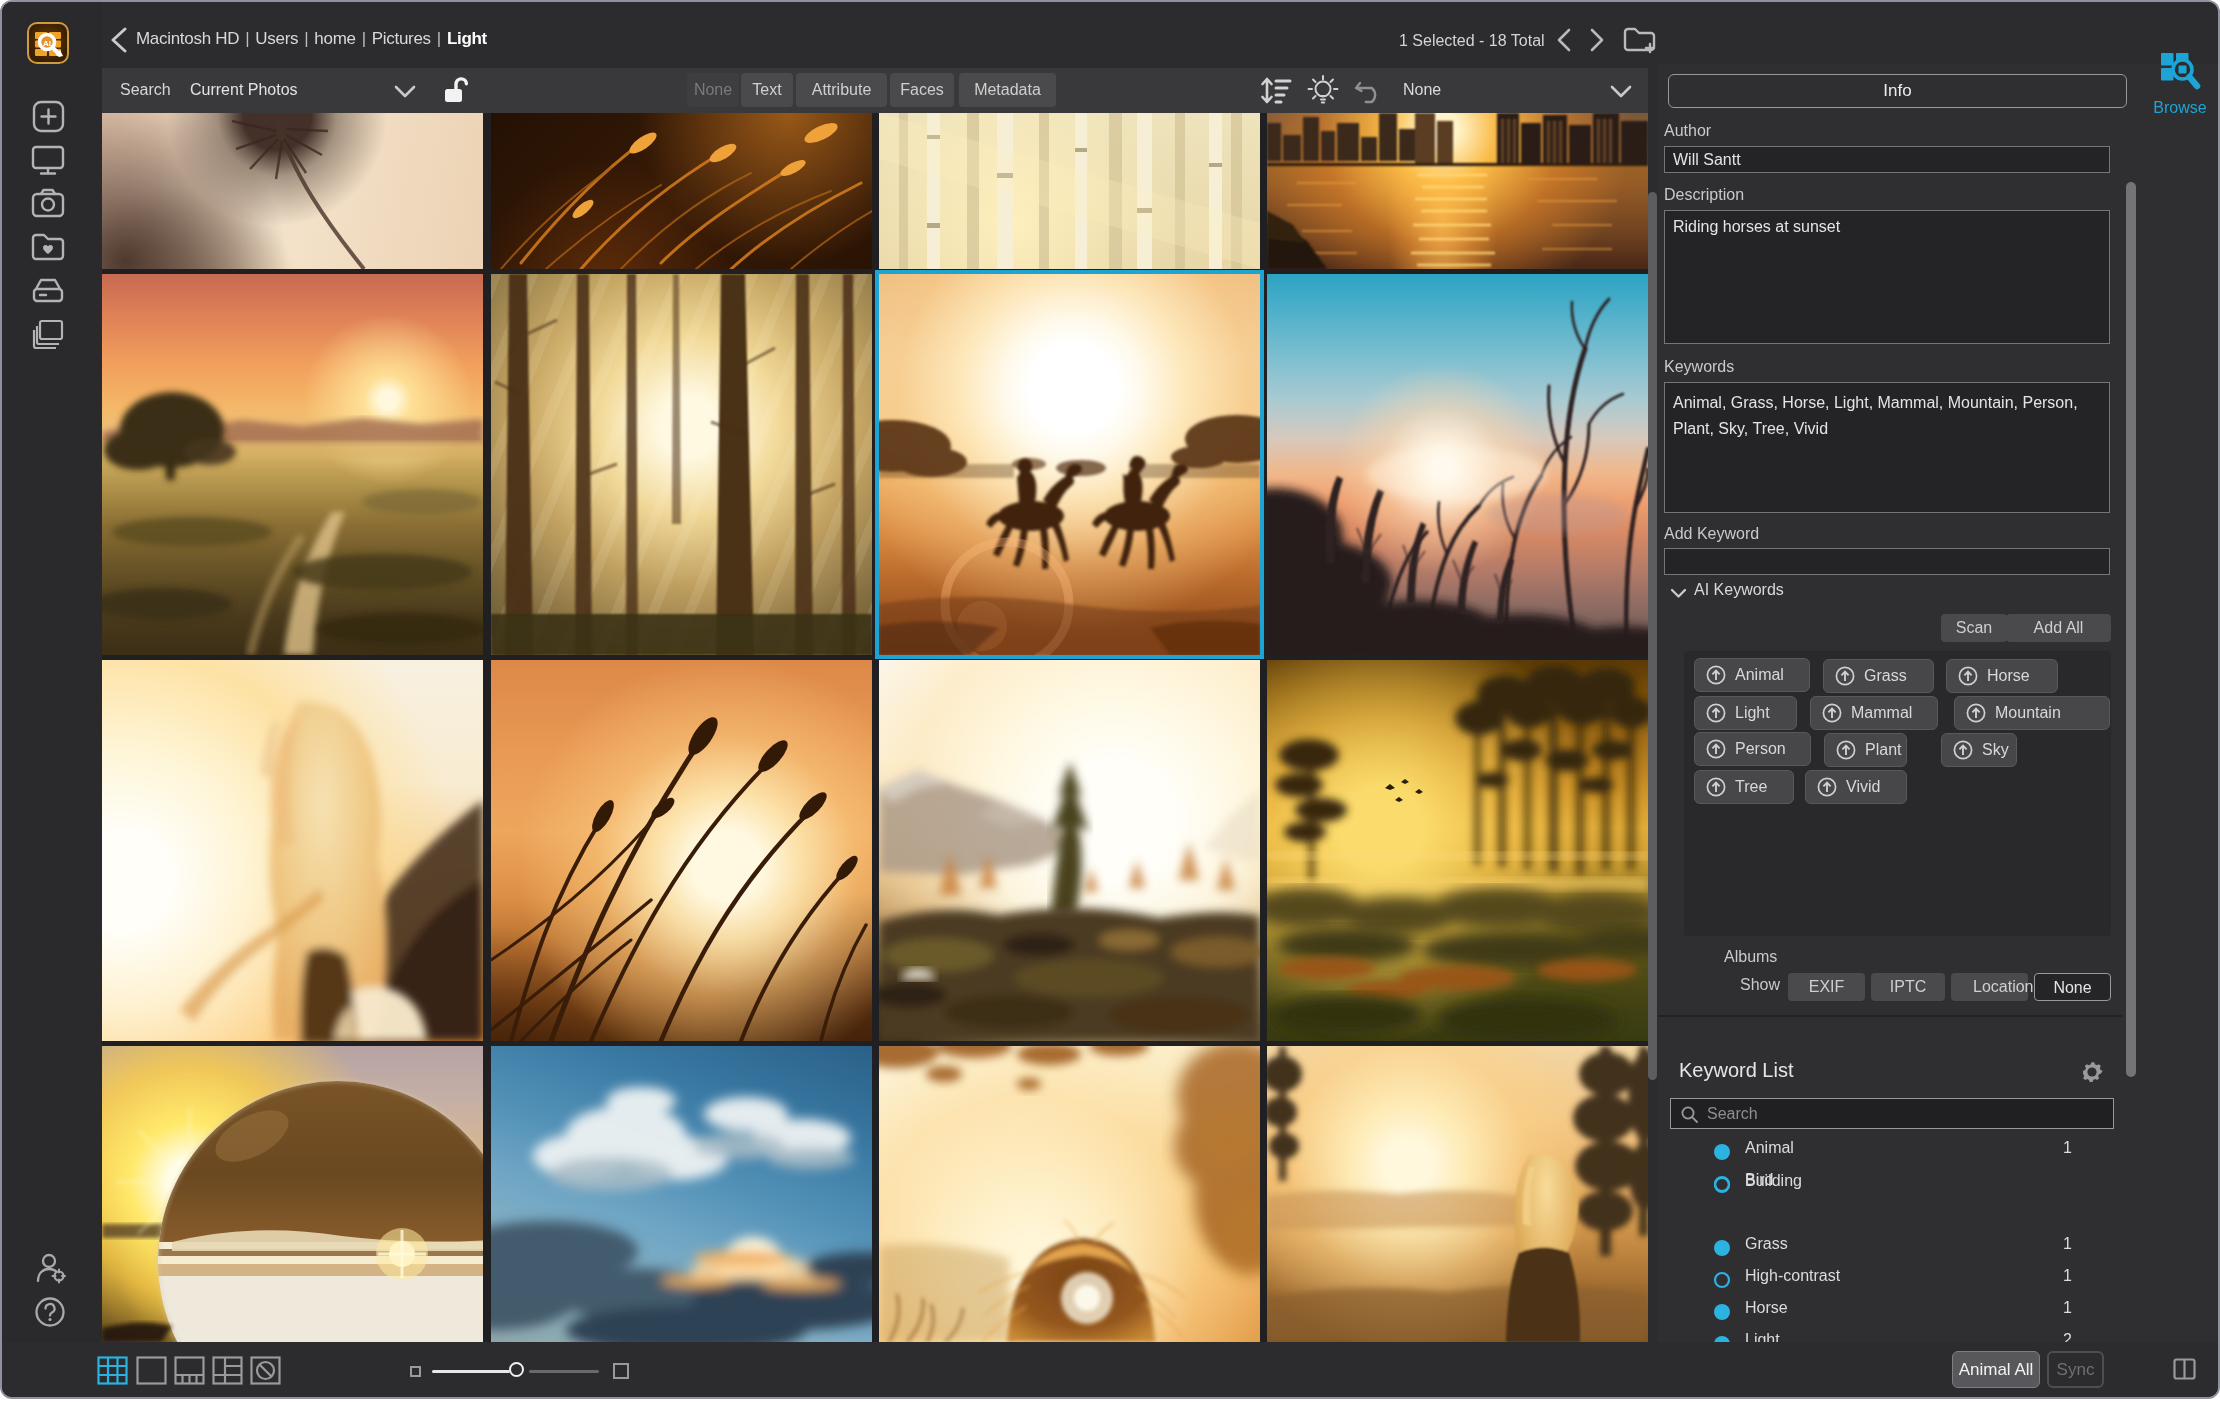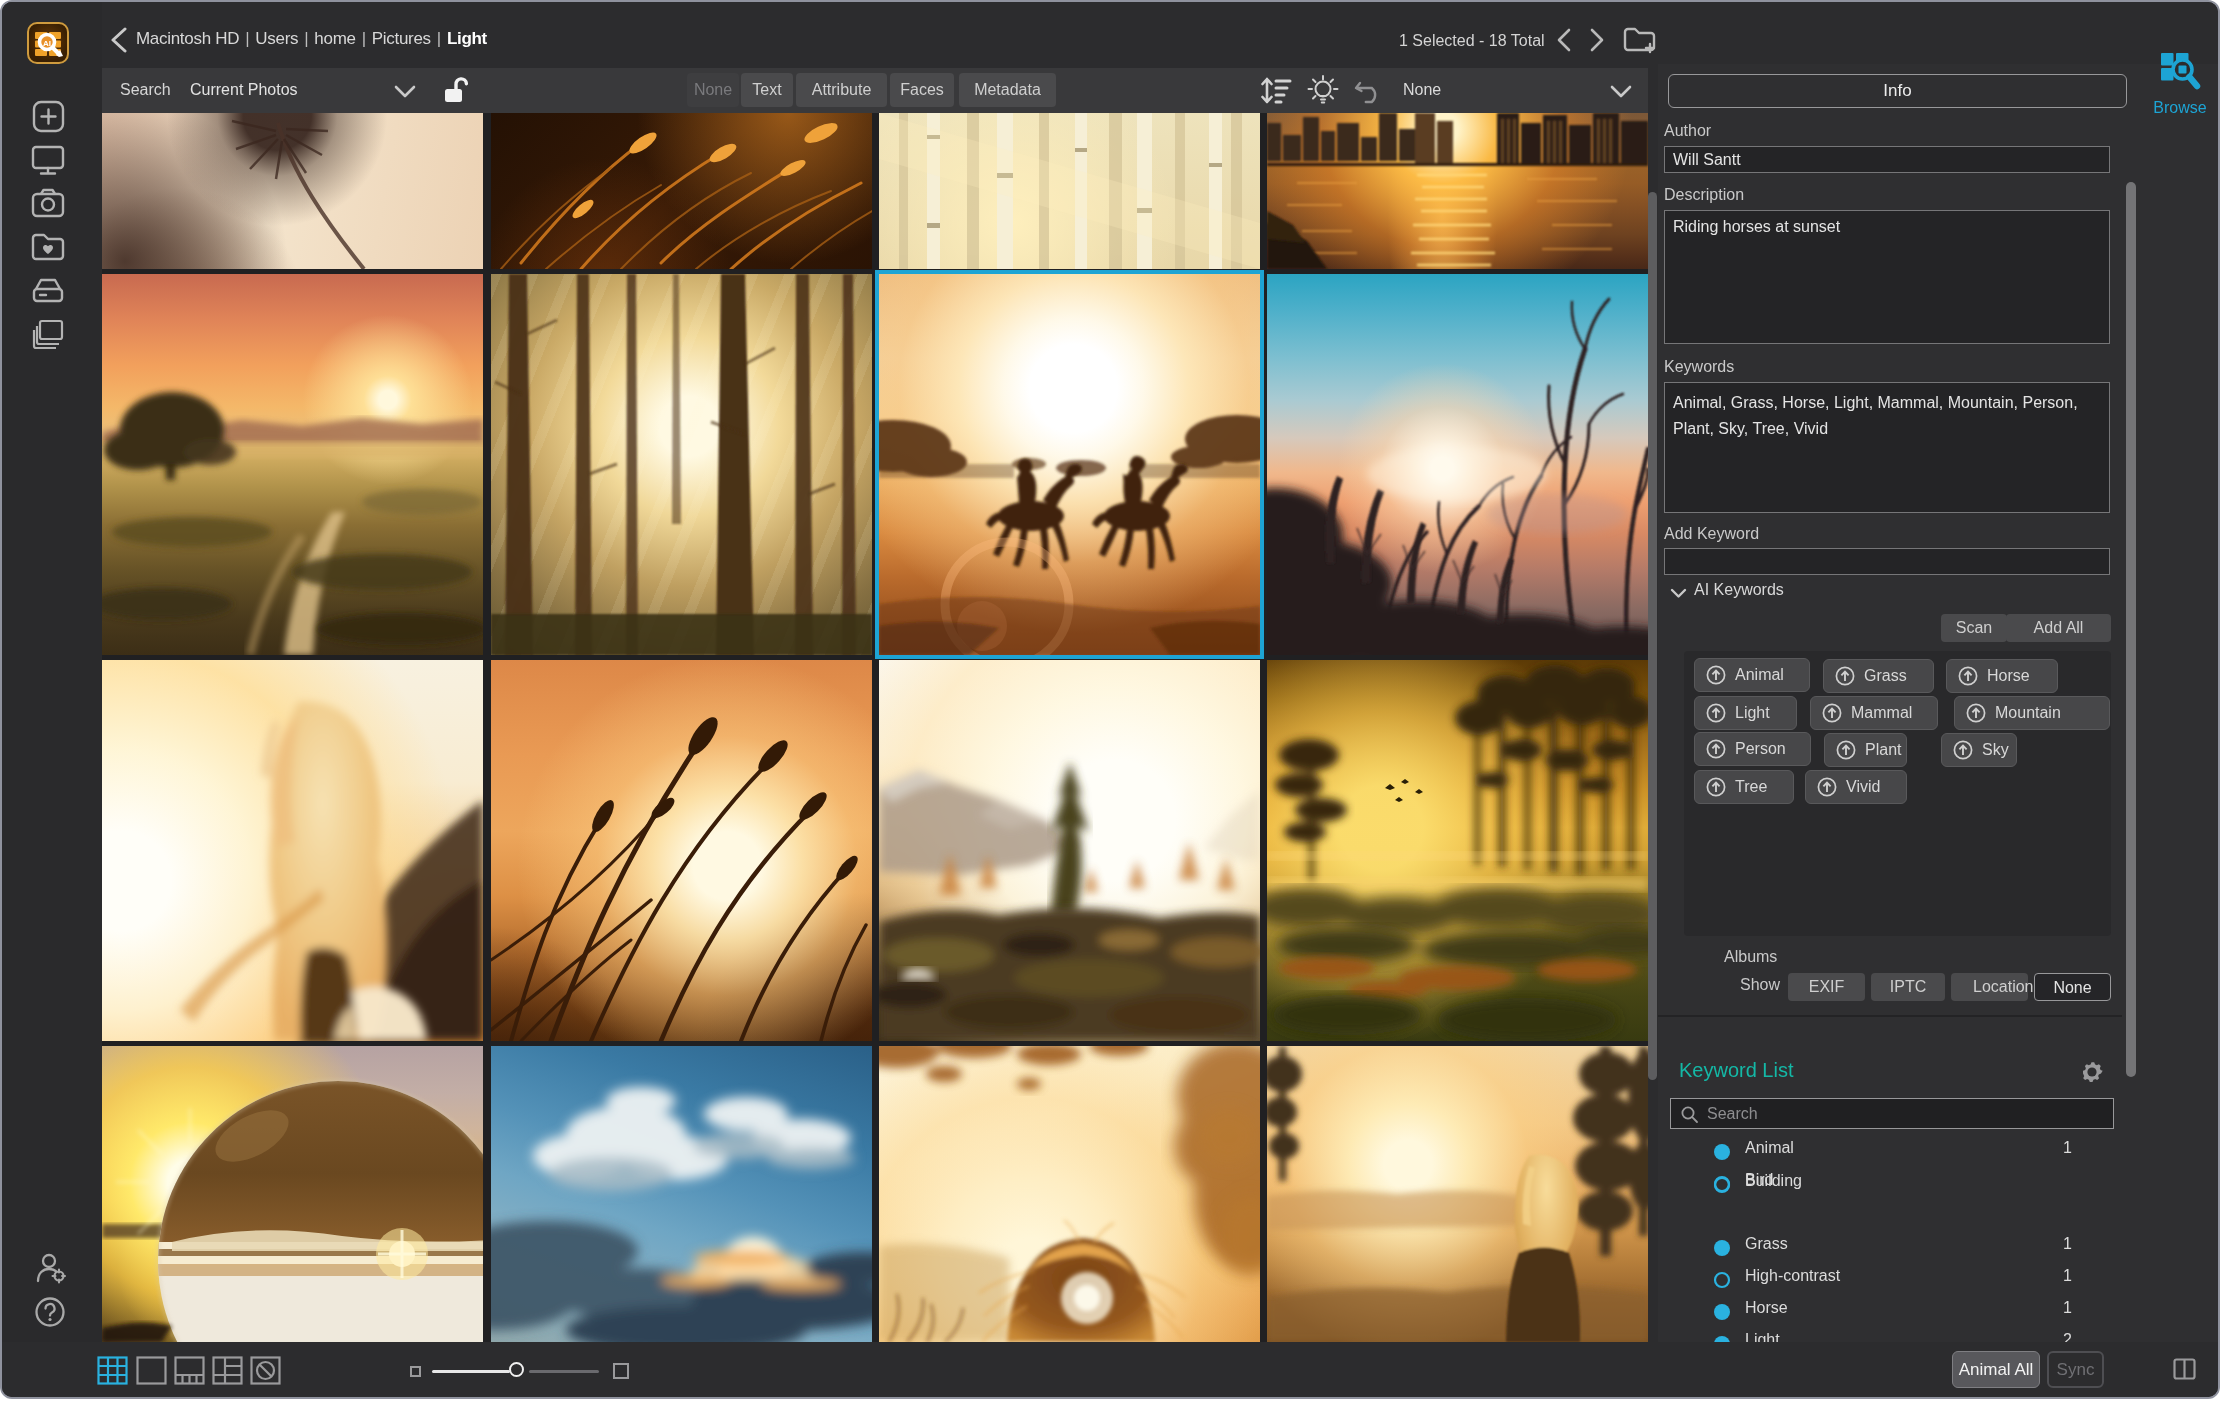--- a/index.html
+++ b/index.html
@@ -789,21 +789,21 @@
             <path d="M10 15 V6.2 M6.4 9.4 L10 5.6 L13.6 9.4" stroke="#cfcfcf" stroke-width="1.9" fill="none"></path>
           </svg>Vivid</span>
     </div>
     <div class="plabel" style="left:66px;top:884px">Albums</div>
     <div class="plabel" style="left:82px;top:912px">Show</div>
     <div class="gbtn" style="left:130px;top:909px;width:77px;line-height:28px;text-align:center;">EXIF</div>
     <div class="gbtn" style="left:213px;top:909px;width:74px;line-height:28px;">IPTC</div>
     <div class="gbtn" style="left:293px;top:909px;width:77px;line-height:28px;padding-left:22px;">Location</div>
     <div class="gbtn" style="left:376px;top:909px;width:77px;line-height:27px;background:#252528;border:1px solid #98989a;color:#e4e4e4;">None</div>
     <div class="abs" style="left:0;top:951px;width:464px;height:2px;background:#232325;"></div>
-    <div class="abs" style="left:21px;top:995px;font-size:20px;color:#14b8a6;">Keyword List</div>
+    <div class="abs" style="left:21px;top:995px;font-size:20px;color:#e5e5e5;">Keyword List</div>
     <svg class="abs" style="left:422px;top:996px" width="24" height="24" viewBox="0 0 24 24">
       <path fill="#9a9a9c" d="M12 8.2a3.8 3.8 0 1 0 0 7.6 3.8 3.8 0 0 0 0-7.6zm9 5.3l-2.2.9a7 7 0 0 1-.7 1.7l1 2.1-1.9 1.9-2.1-1a7 7 0 0 1-1.7.7l-.9 2.2h-2.7l-.9-2.2a7 7 0 0 1-1.7-.7l-2.1 1-1.9-1.9 1-2.1a7 7 0 0 1-.7-1.7L3 13.5v-2.7l2.2-.9a7 7 0 0 1 .7-1.7l-1-2.1L6.8 4.2l2.1 1a7 7 0 0 1 1.7-.7l.9-2.2h2.7l.9 2.2a7 7 0 0 1 1.7.7l2.1-1 1.9 1.9-1 2.1a7 7 0 0 1 .7 1.7l2.2.9z"></path>
       <circle cx="12" cy="12" r="4.6" fill="#2f2f31"></circle>
     </svg>
     <div class="abs" style="left:12px;top:1034px;width:444px;height:31px;background:#202022;border:1px solid #98989a;">
       <svg class="abs" style="left:9px;top:6px" width="19" height="19" viewBox="0 0 19 19">
         <circle cx="8" cy="8" r="5.6" fill="none" stroke="#9a9a9c" stroke-width="1.8"></circle>
         <path d="M12.2 12.2 L17 17" stroke="#9a9a9c" stroke-width="1.8" stroke-linecap="round"></path>
       </svg>
       <div class="abs" style="left:36px;top:6px;font-size:16px;color:#8e8e90;">Search</div>

